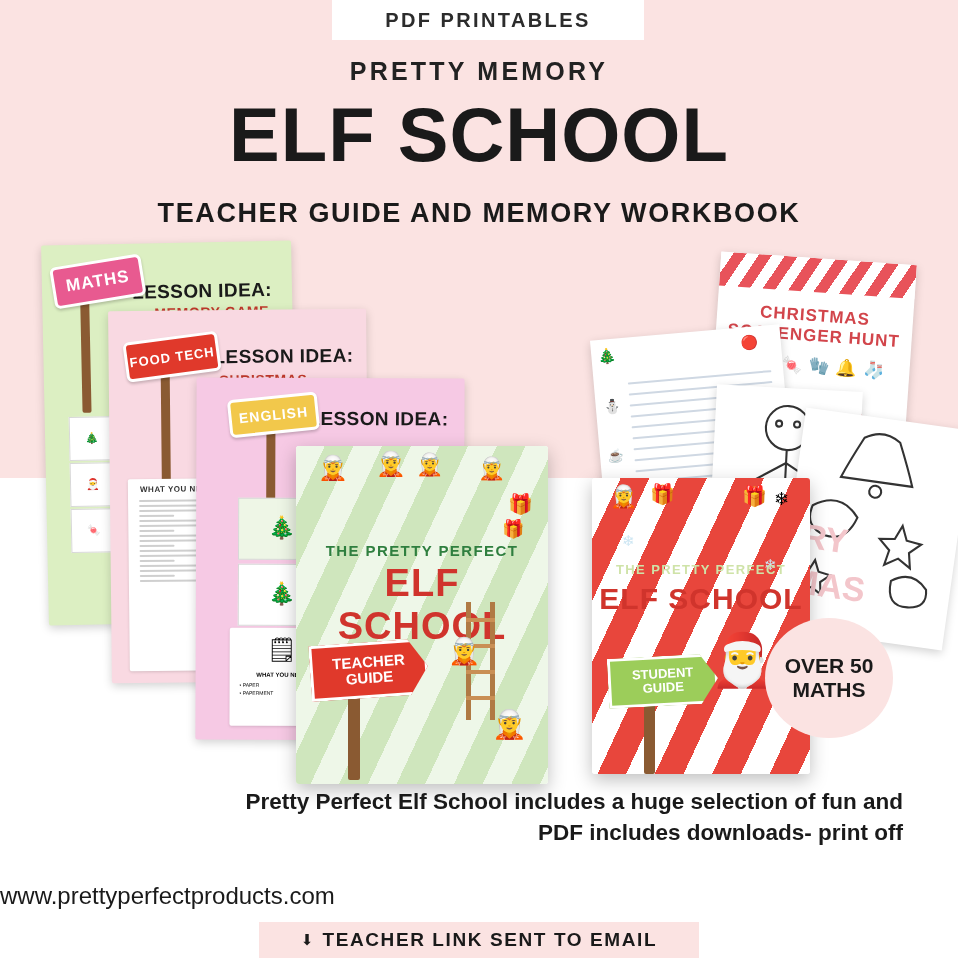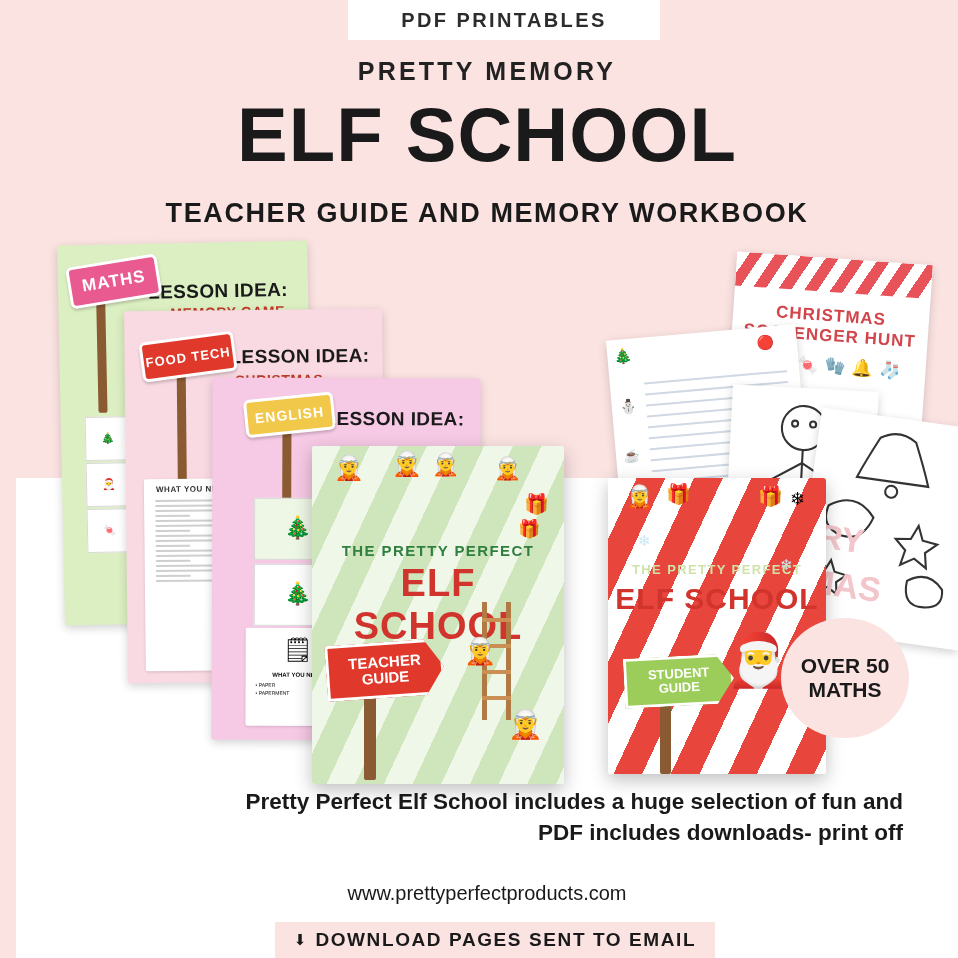--- a/index.html
+++ b/index.html
@@ -4,21 +4,21 @@
 <style>
   * { box-sizing: border-box; }
   html, body { margin:0; padding:0; }
   body {
     width: 958px; height: 958px;
     font-family: "Liberation Sans", sans-serif;
     background: #fbe3e2;
     overflow: hidden;
     position: relative;
   }
-  .stage { position:absolute; inset:0;margin-left:16px; }
+  .stage { position:absolute; inset:0; }
 
   
   .bg-top {
     position:absolute; left:0; top:0; width:100%; height:478px;
     background:#fbe3e2;
   }
   .bg-bottom {
     position:absolute; left:0; top:478px; width:100%; height:480px;
     background:#ffffff;
   }
@@ -167,21 +167,21 @@
   }
 
   
   .foot-desc {
     position:absolute; left:0; top:786px; width:100%;
     text-align:right; font-size:22.5px; font-weight:bold; color:#1a1a1a;
     line-height:1.38; padding:0 55px;
   }
   .foot-url {
     position:absolute; left:0; top:882px; width:100%;
-    text-align:center; font-size:20px; color:#1a1a1a;
+    text-align:left; font-size:24px; color:#1a1a1a;
   }
   .foot-cta {
     position:absolute; left:259px; top:922px; width:440px; height:36px;
     background:#fbe3e2; display:flex; align-items:center; justify-content:center;
     gap:9px;
   }
   .foot-cta span.label {
     font-size:19px; font-weight:bold; letter-spacing:1.6px; color:#1a1a1a;
   }
   .dl-icon { font-size:15px; color:#1a1a1a; }
@@ -441,16 +441,16 @@
     <div>MATHS</div>
   </div>
 
   <div class="foot-desc">
     <div>Pretty Perfect Elf School includes a huge selection of fun and</div>
     <div>PDF includes downloads- print off</div>
   </div>
   <div class="foot-url">www.prettyperfectproducts.com</div>
   <div class="foot-cta">
     <span class="dl-icon">⬇</span>
-    <span class="label">DOWNLOAD PAGES SENT TO EMAIL</span>
+    <span class="label">TEACHER LINK SENT TO EMAIL</span>
   </div>
 
 </div>
 
 </body></html>

